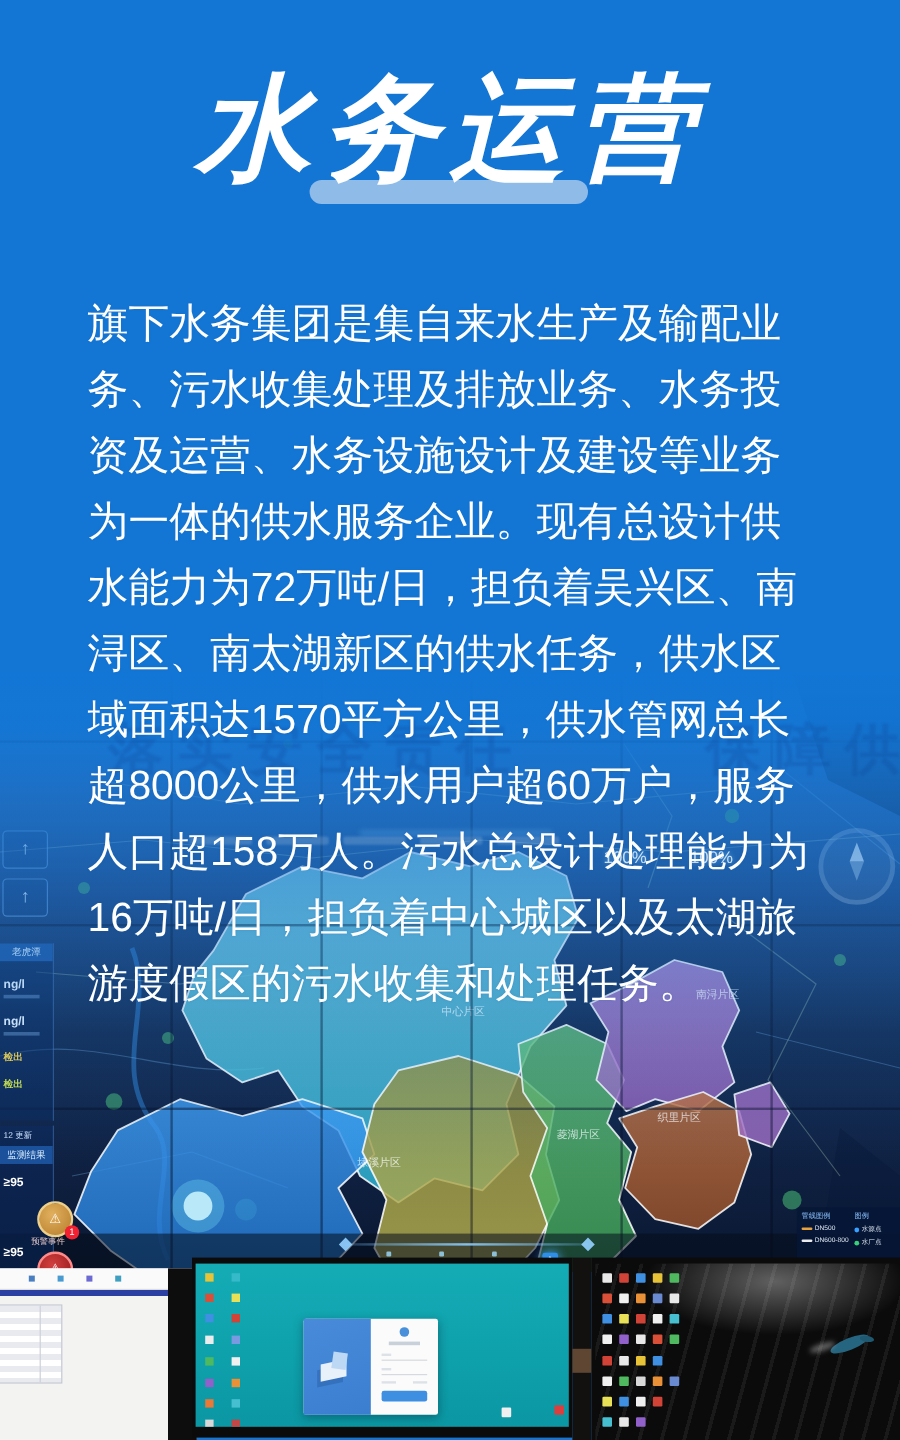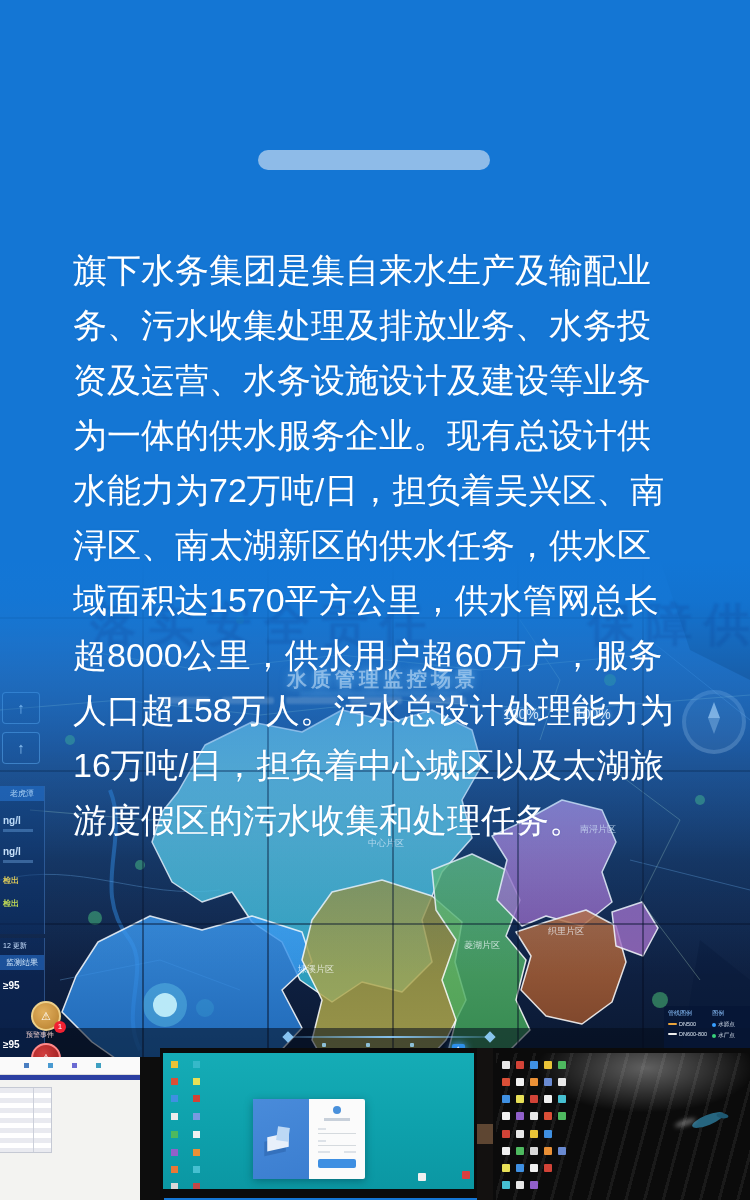--- a/index.html
+++ b/index.html
@@ -177,20 +177,21 @@
     border-radius:50%;background:rgba(255,255,255,.35);transform:rotate(4deg);filter:blur(2px);}
   .swimmer:after{content:"";position:absolute;left:26px;top:4px;width:12px;height:5px;
     border-radius:50%;background:#1f5870;transform:rotate(30deg);}
 </style>
 </head>
 <body>
 
 <div class="stage">
 
   <div class="title-pill"></div>
+  <h1 class="page-title">水务运营</h1>
   <p class="intro">旗下水务集团是集自来水生产及输配业务、污水收集处理及排放业务、水务投资及运营、水务设施设计及建设等业务为一体的供水服务企业。现有总设计供水能力为72万吨/日，担负着吴兴区、南浔区、南太湖新区的供水任务，供水区域面积达1570平方公里，供水管网总长超8000公里，供水用户超60万户，服务人口超158万人。污水总设计处理能力为16万吨/日，担负着中心城区以及太湖旅游度假区的污水收集和处理任务。</p>
 
   <div class="photo">
 
     <div class="wall">
 
       <svg width="750" height="500" viewBox="0 0 750 500">
         <defs>
           <linearGradient id="gcyan" x1="0" y1="0" x2="0" y2="1">
             <stop offset="0" stop-color="#8adce8"></stop>
@@ -343,21 +344,20 @@
       <div class="hud-dot" style="left:322px"></div>
       <div class="hud-dot" style="left:366px"></div>
       <div class="hud-dot" style="left:410px"></div>
       <div class="hub-chip">合</div>
     </div>
 
     <div class="overlay"></div>
 
     <div class="slogan left">落实安全责任</div>
     <div class="slogan right">保障供</div>
-    <div class="dash-title">水质管理监控场景</div>
     <div class="dash-underline"></div>
     <div class="stat-blur" style="left:158px"></div>
     <div class="stat-blur" style="left:222px"></div>
     <div class="stat-blur" style="left:286px"></div>
     <div class="stat-blur" style="left:350px"></div>
     <div class="stat-blur" style="left:414px"></div>
     <div class="stat-val" style="left:503px">100%</div>
     <div class="stat-val" style="left:575px">100%</div>
 
     <div class="mon mon-left">

